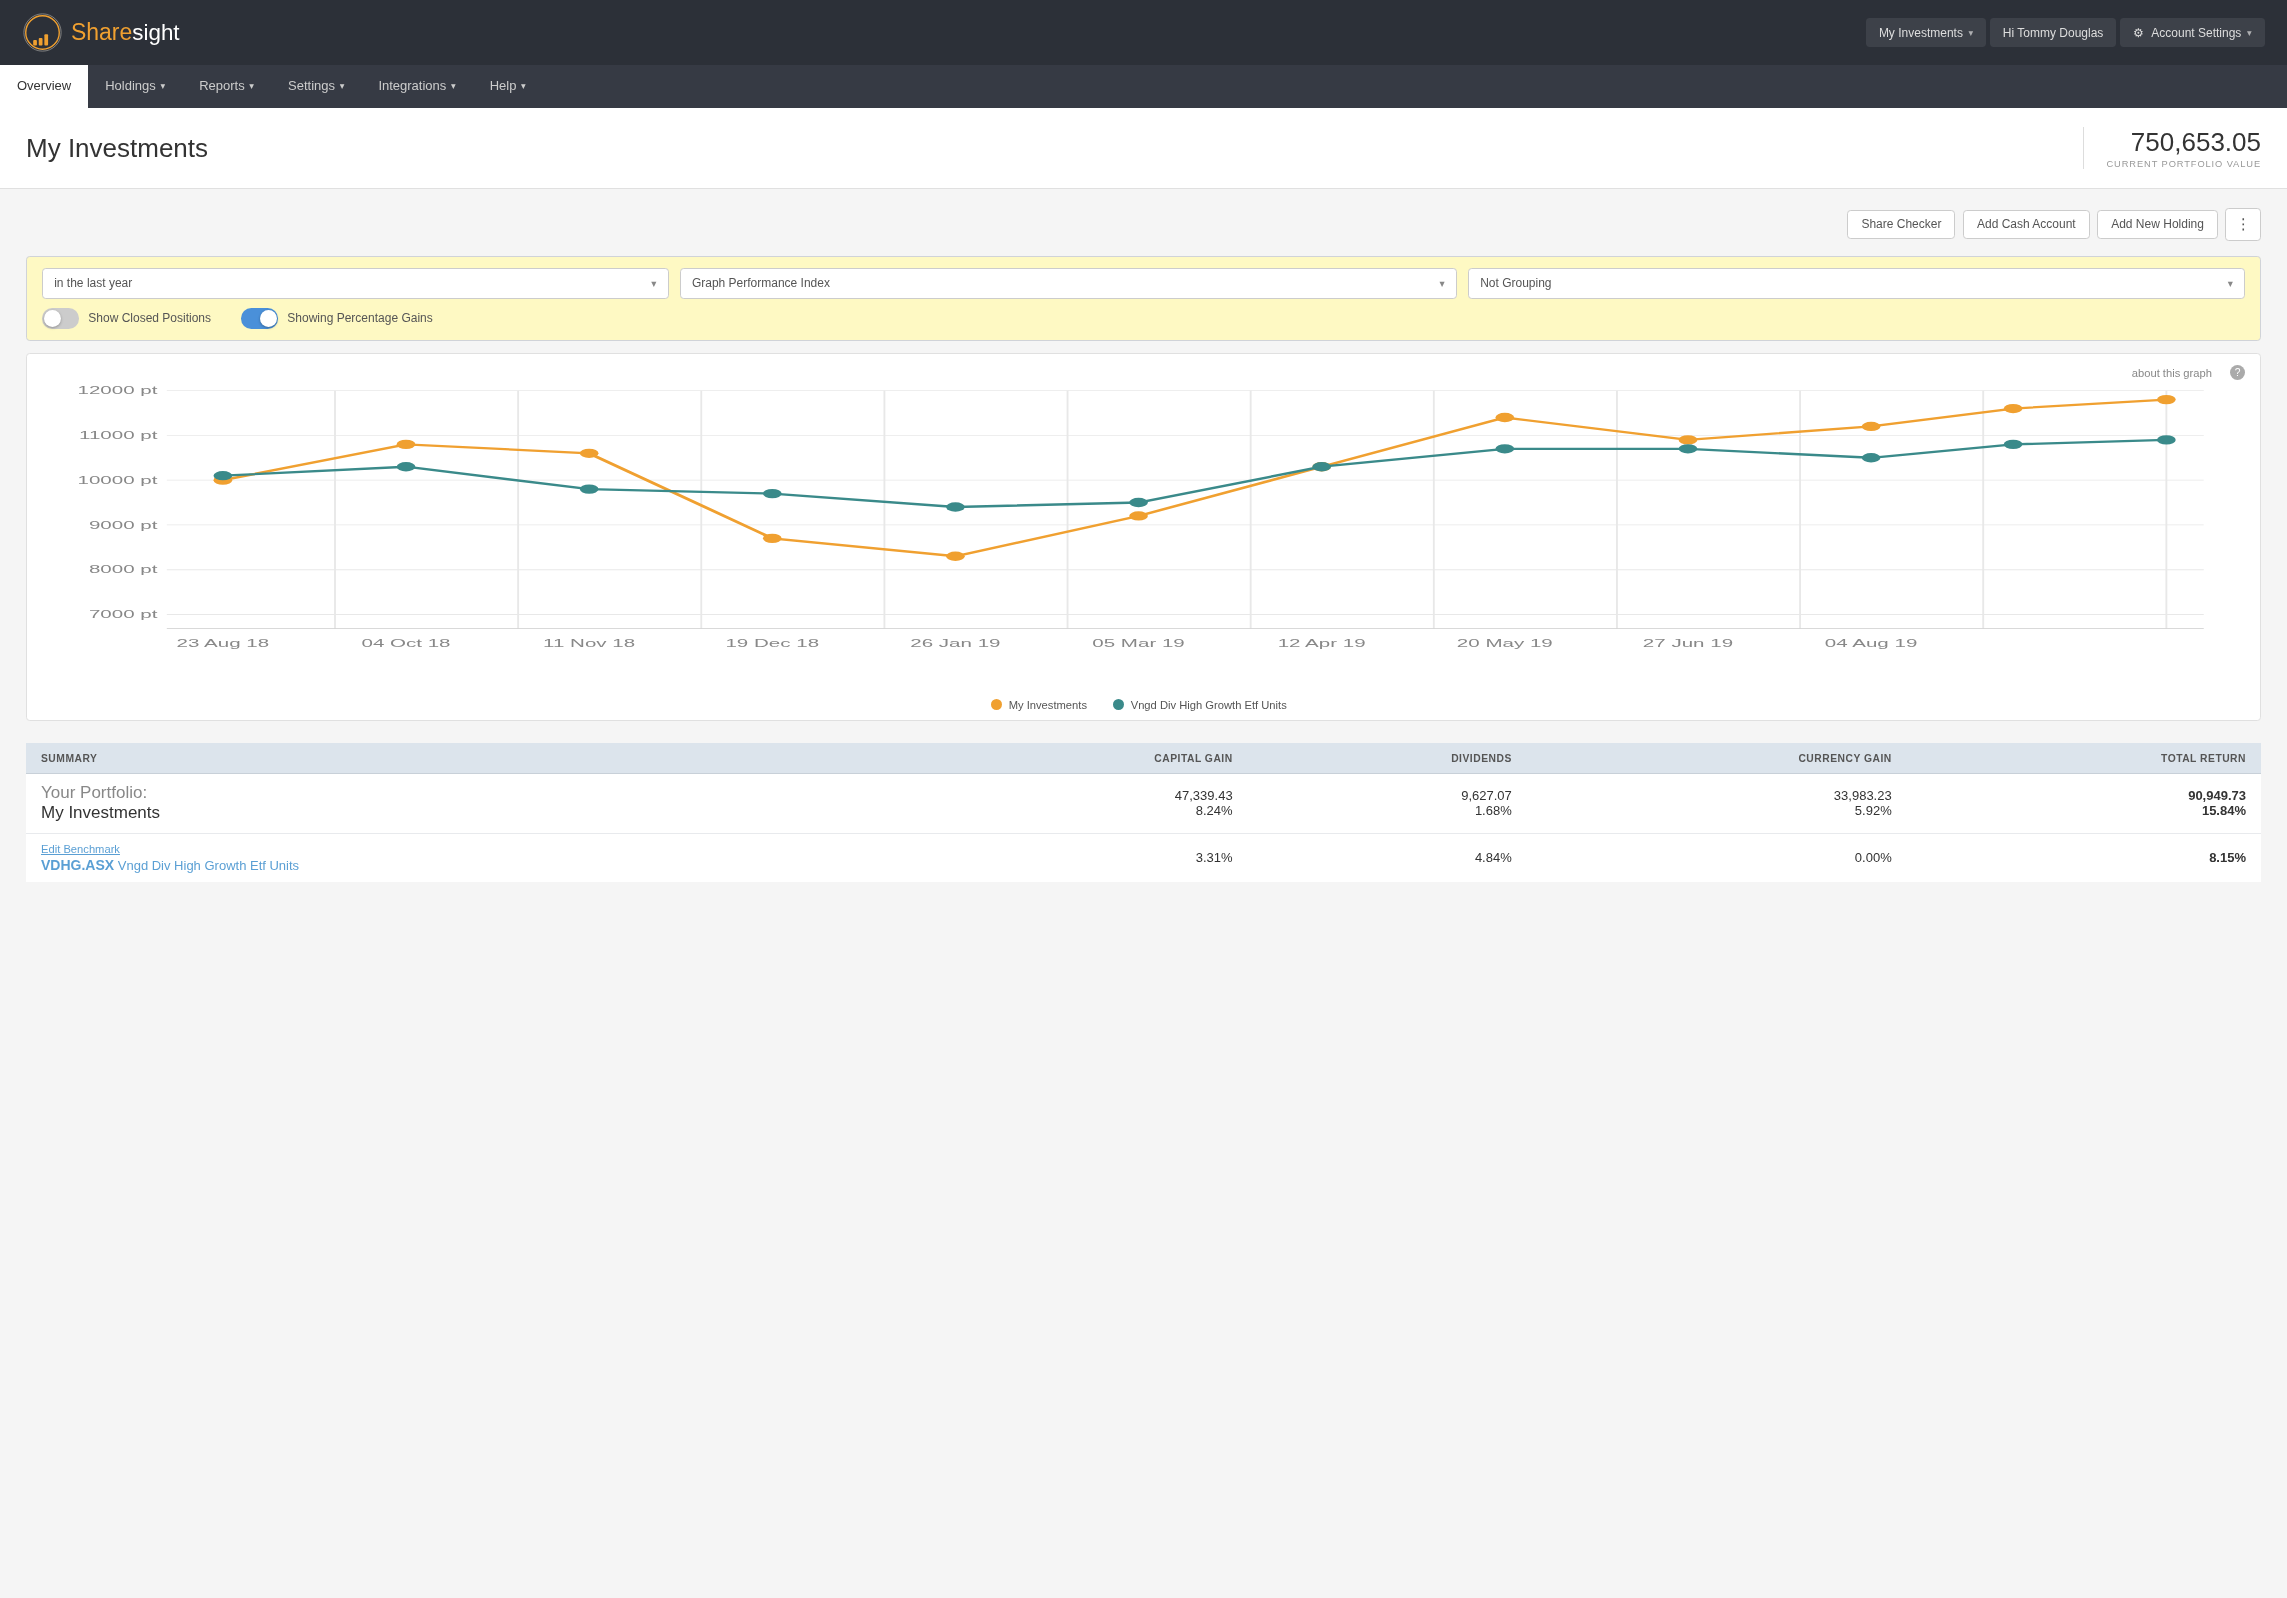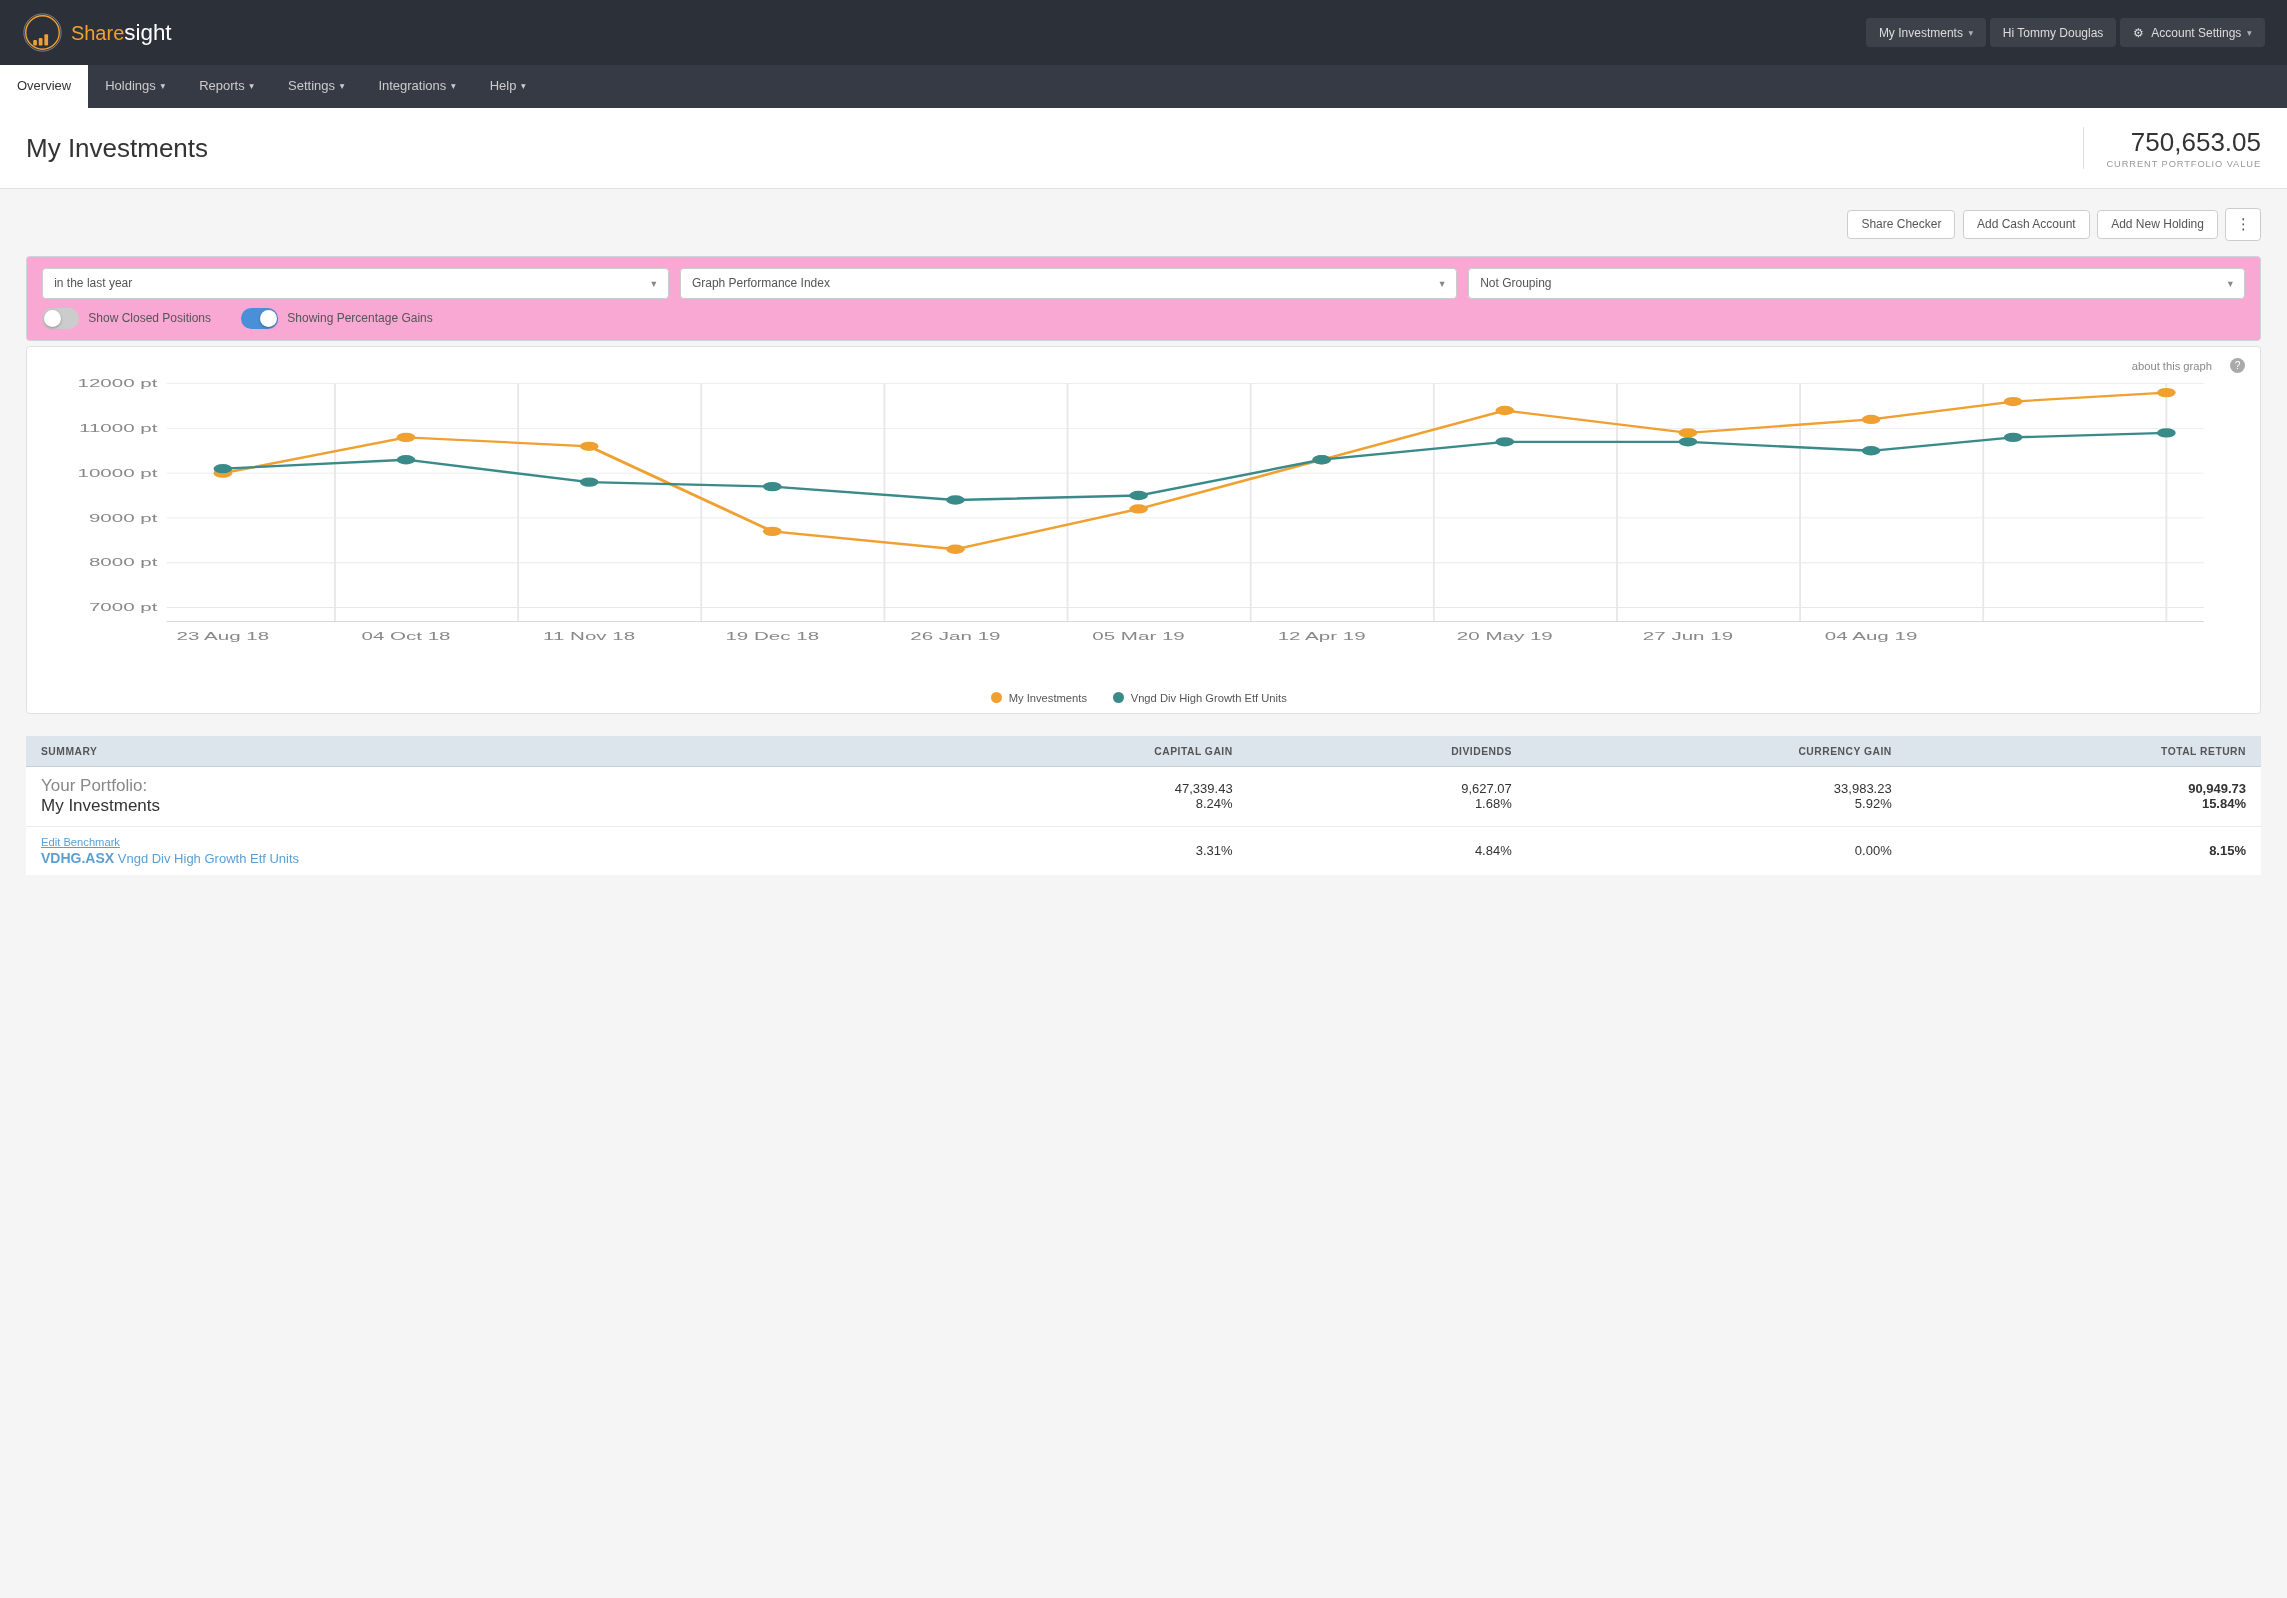--- a/index.html
+++ b/index.html
@@ -29,21 +29,21 @@
 
     
     .main-content { padding: 18.6px 26px; }
 
     
     .toolbar { display: flex; justify-content: flex-end; align-items: center; gap: 7.5px; margin-bottom: 15px; }
     .toolbar-btn { background: #fff; border: 0.9px solid #ccc; color: #555; padding: 6.5px 13px; border-radius: 3.7px; cursor: pointer; font-size: 12px; }
     .toolbar-more { background: #fff; border: 0.9px solid #ccc; color: #555; padding: 6.5px 9.3px; border-radius: 3.7px; cursor: pointer; font-size: 15px; }
 
     
-    .filter-bar { background: #f9a8d4; border: 0.9px solid #d0d3d8; border-radius: 3.7px; padding: 11.2px 15px; margin-bottom: 5px; }
+    .filter-bar { background: #fef9c3; border: 0.9px solid #d0d3d8; border-radius: 3.7px; padding: 11.2px 15px; margin-bottom: 12px; }
     .filter-row { display: flex; gap: 11.2px; align-items: center; margin-bottom: 9.3px; }
     .filter-select { background: #fff; border: 0.9px solid #ccc; border-radius: 3.7px; padding: 7.5px 11.2px; font-size: 12px; color: #555; display: flex; align-items: center; justify-content: space-between; cursor: pointer; }
     .filter-select-1 { flex: 2; }
     .filter-select-2 { flex: 2.5; }
     .filter-select-3 { flex: 2.5; gap: 40px; }
     .filter-select .arrow { color: #888; font-size: 10.3px; margin-left: 7.5px; }
     .toggle-row { display: flex; align-items: center; gap: 30px; }
     .toggle-group { display: flex; align-items: center; gap: 9.3px; font-size: 12px; color: #555; }
     .toggle { width: 37px; height: 20.5px; border-radius: 10.3px; position: relative; cursor: pointer; }
     .toggle.off { background: #ccc; }
@@ -80,21 +80,21 @@
 <div class="top-bar">
   <div class="logo">
     <svg class="logo-icon" viewBox="0 0 44 44">
       <circle cx="22" cy="22" r="20" fill="#2c3038" stroke="#888" stroke-width="1"></circle>
       <circle cx="22" cy="22" r="18" fill="none" stroke="#f0a030" stroke-width="1.5"></circle>
       <rect x="18" y="28" width="4" height="8" fill="#f0a030" rx="1"></rect>
       <rect x="24" y="24" width="4" height="12" fill="#f0a030" rx="1"></rect>
       <rect x="12" y="30" width="4" height="6" fill="#f0a030" rx="1"></rect>
     </svg>
     <div>
-      <span style="font-size:20px;font-weight:400;color:#f0a030;">Share</span><span style="font-size:22.4px;font-weight:400;color:#fff;">sight</span>
+      <span style="font-size:23px;font-weight:400;color:#f0a030;">Share</span><span style="font-size:22.4px;font-weight:400;color:#fff;">sight</span>
     </div>
   </div>
   <div class="top-nav-right">
     <button class="top-nav-btn">
       <span>My Investments</span>
       <span class="arrow">▾</span>
     </button>
     <button class="top-nav-btn">
       <span>Hi Tommy Douglas</span>
     </button>

